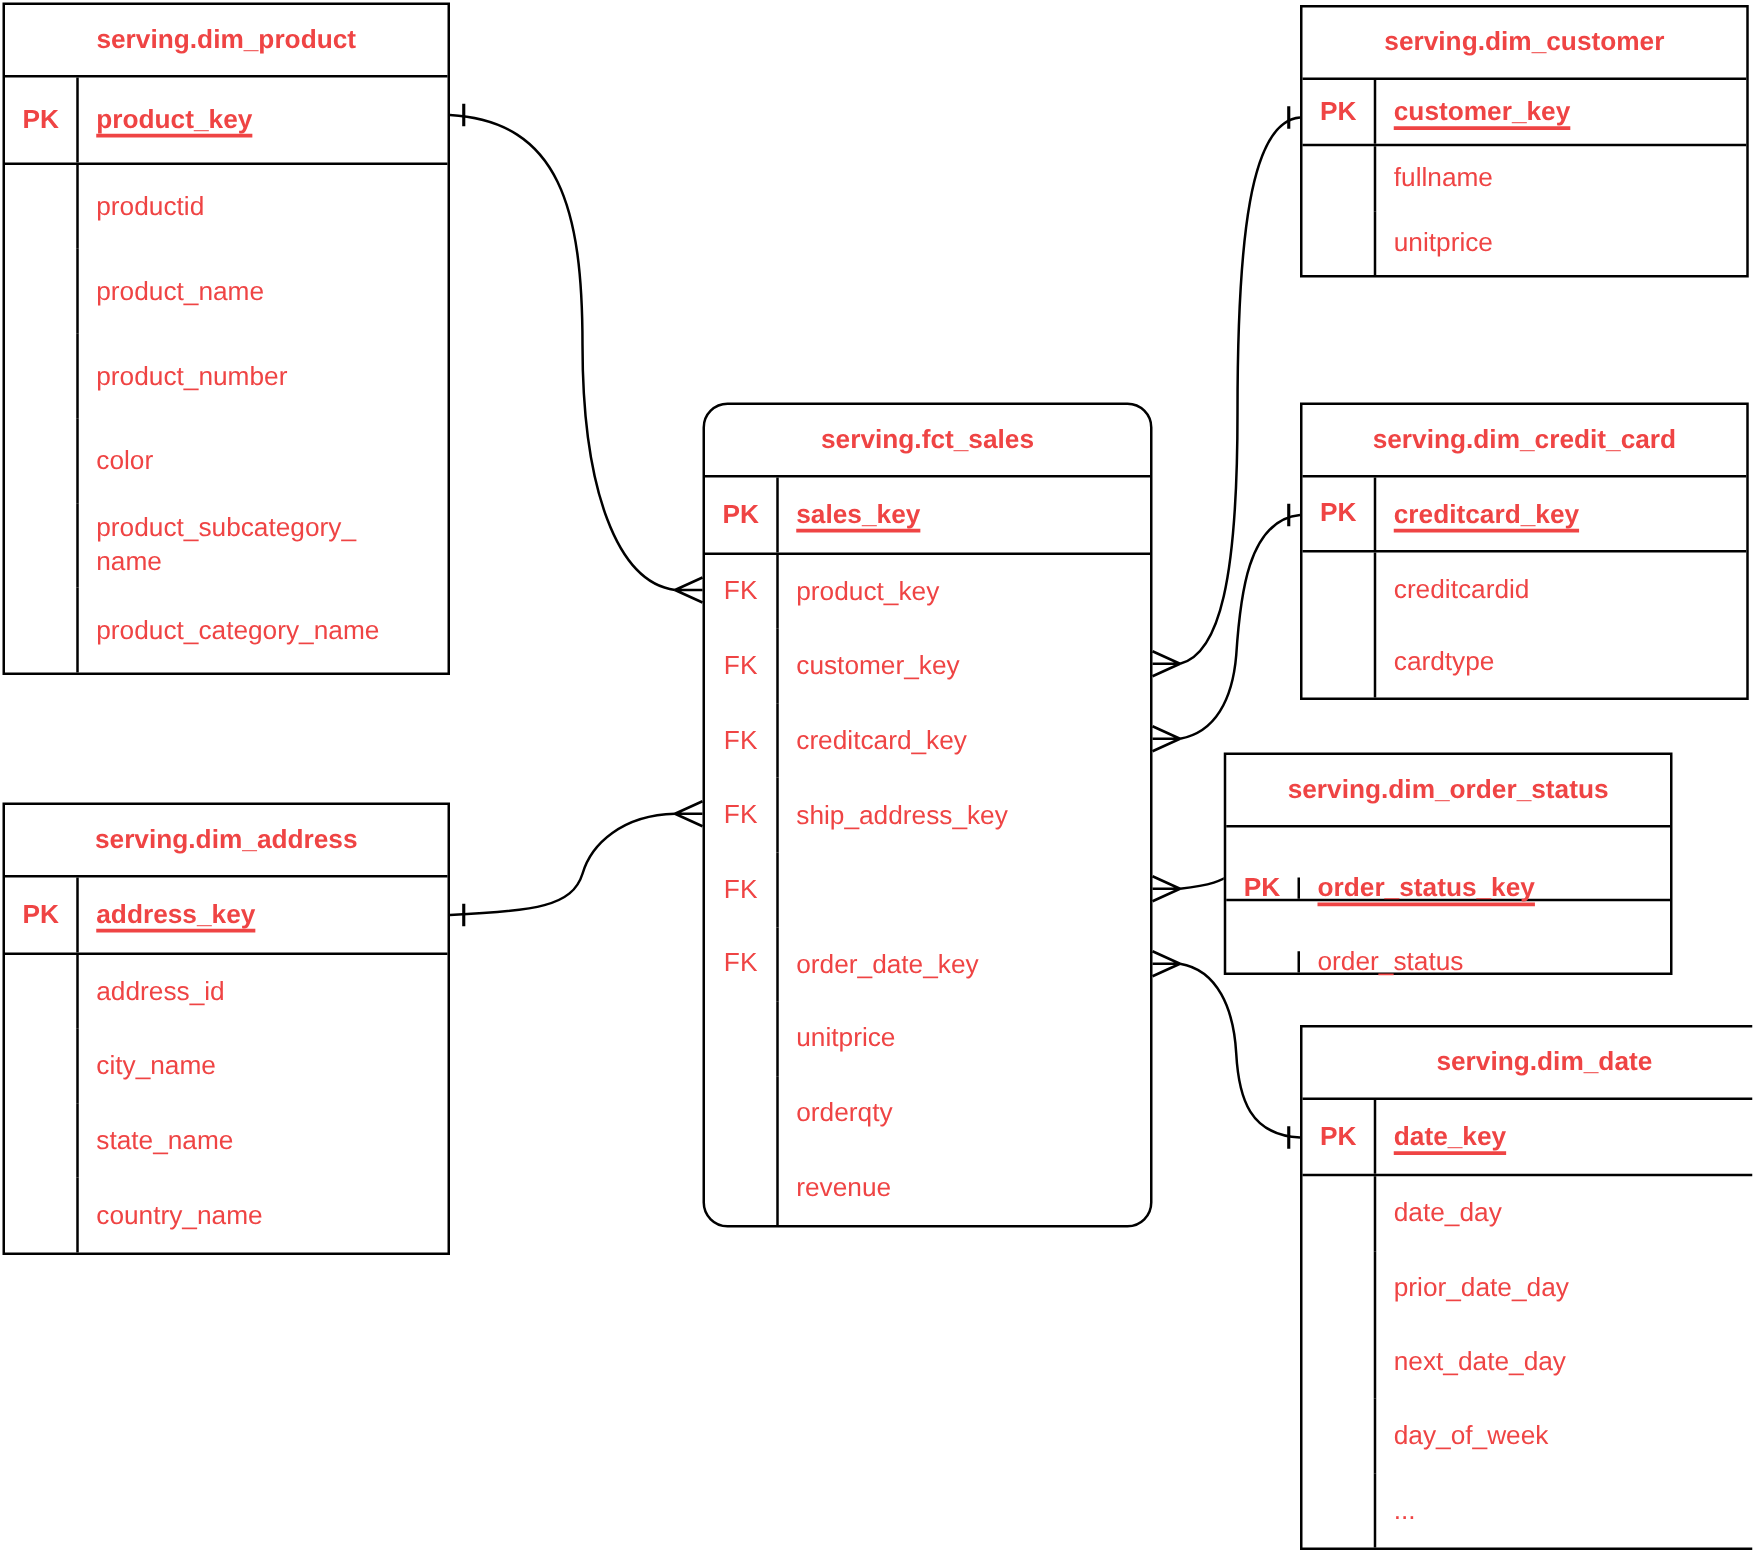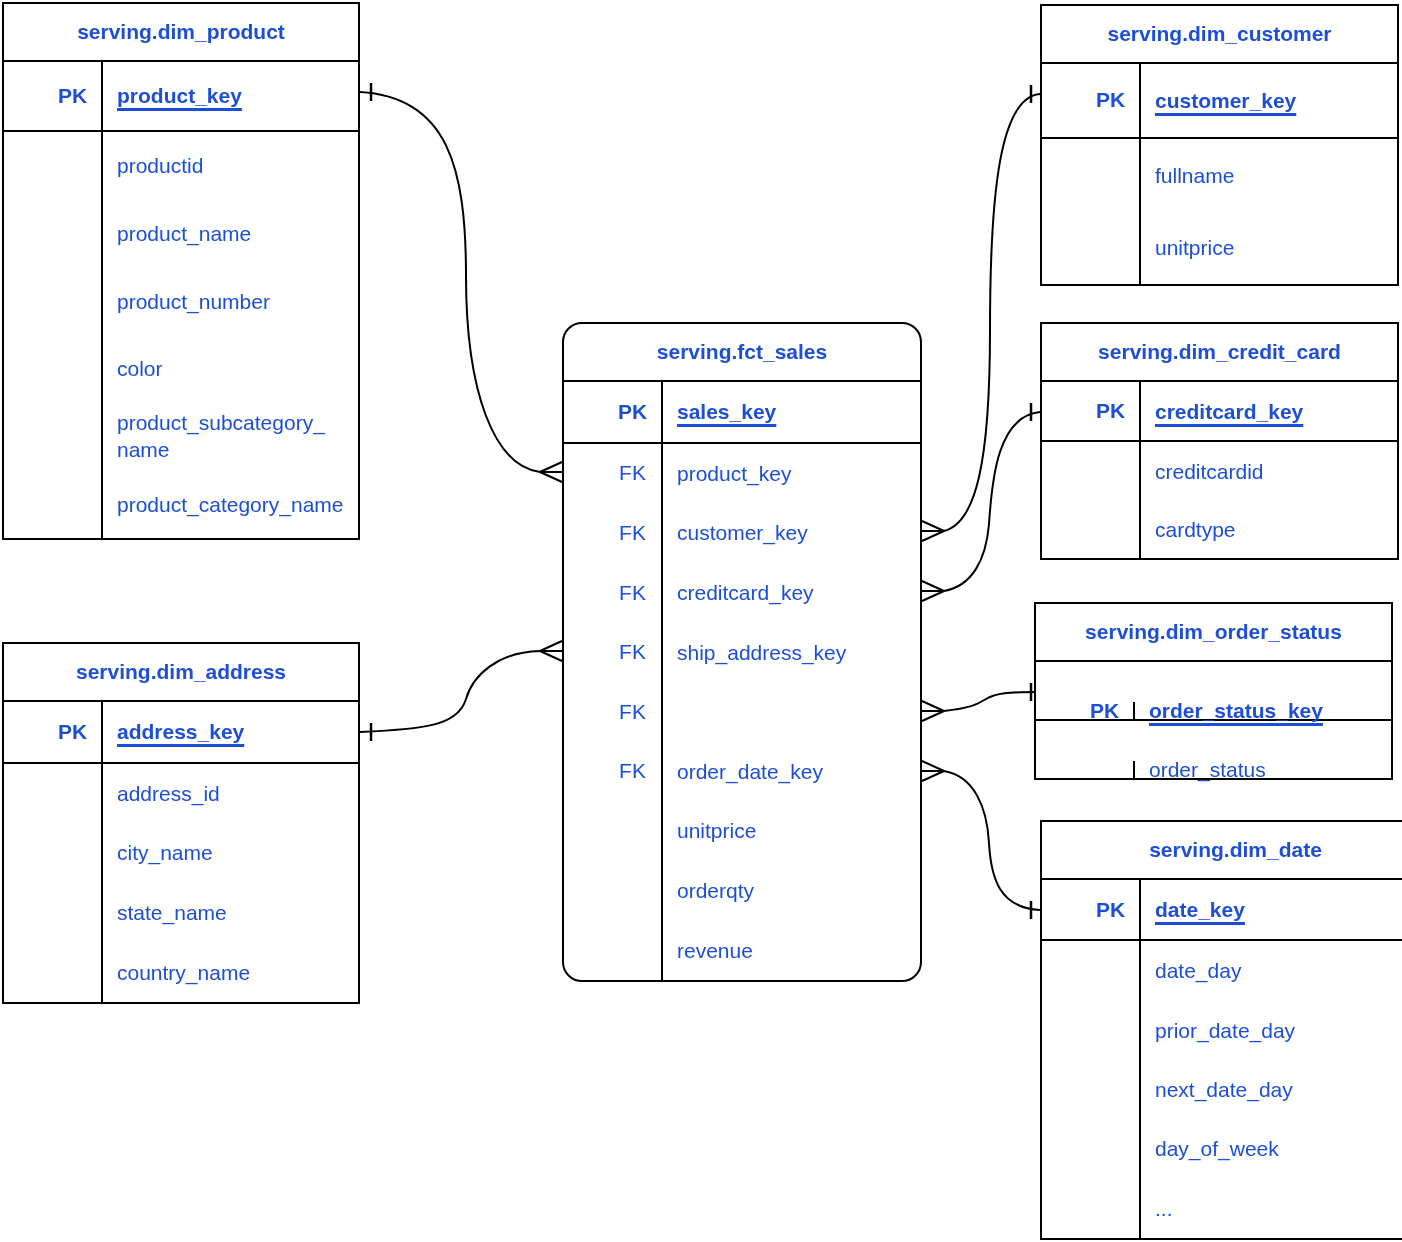--- a/index.html
+++ b/index.html
@@ -2,21 +2,21 @@
 <html><head>
 <meta charset="utf-8">
 <style>
   html, body { margin: 0; padding: 0; background: #ffffff; }
   .canvas {
     position: relative;
     width: 1402px;
     height: 1242px;
     background: #ffffff;
     font-family: "Liberation Sans", sans-serif;
-    color: #1d4ed8;
+    color: #ef4444;
     overflow: hidden;
   }
   svg.connectors {
     position: absolute;
     left: 0; top: 0;
     width: 1402px; height: 1242px;
   }
   svg.connectors path, svg.connectors line {
     stroke: #000000;
     fill: none;
@@ -41,21 +41,20 @@
     align-items: center;
     justify-content: center;
     font-weight: 700;
     font-size: 21px;
   }
   .e-row {
     flex: 1 1 0;
     min-height: 0;
     display: flex;
     box-sizing: border-box;
-    padding-left: 40px;
   }
   .e-row.pk-row { border-bottom: 2px solid #000000; }
   .cell-label {
     flex: 0 0 59px;
     box-sizing: border-box;
     border-right: 2px solid #000000;
     display: flex;
     align-items: center;
     justify-content: center;
     font-size: 21px;
@@ -78,23 +77,23 @@
   .pk-row .cell-name span {
     text-decoration: underline;
     text-decoration-thickness: 2.5px;
     text-underline-offset: 5px;
   }
 
   
   #e-dim-product      { left:   2px; top:   2px; width: 358px; height: 538px; }
   #e-dim-address      { left:   2px; top: 642px; width: 358px; height: 362px; }
   #e-fct-sales        { left: 562px; top: 322px; width: 360px; height: 660px; border-radius: 20px; }
-  #e-dim-customer     { left: 1040px; top:   4px; width: 359px; height: 282px; }
+  #e-dim-customer     { left: 1040px; top:   4px; width: 359px; height: 218px; }
   #e-dim-credit-card  { left: 1040px; top: 322px; width: 359px; height: 238px; }
-  #e-dim-order-status { left: 1034px; top: 602px; width: 359px; height: 178px; gap: 40px; }
+  #e-dim-order-status { left: 979px; top: 602px; width: 359px; height: 178px; gap: 40px; }
   #e-dim-date         { left: 1040px; top: 820px; width: 391px; height: 420px; }
 </style>
 </head>
 <body>
 
 <div class="canvas">
 
   <svg class="connectors" viewBox="0 0 1402 1242">
 
     <g>

